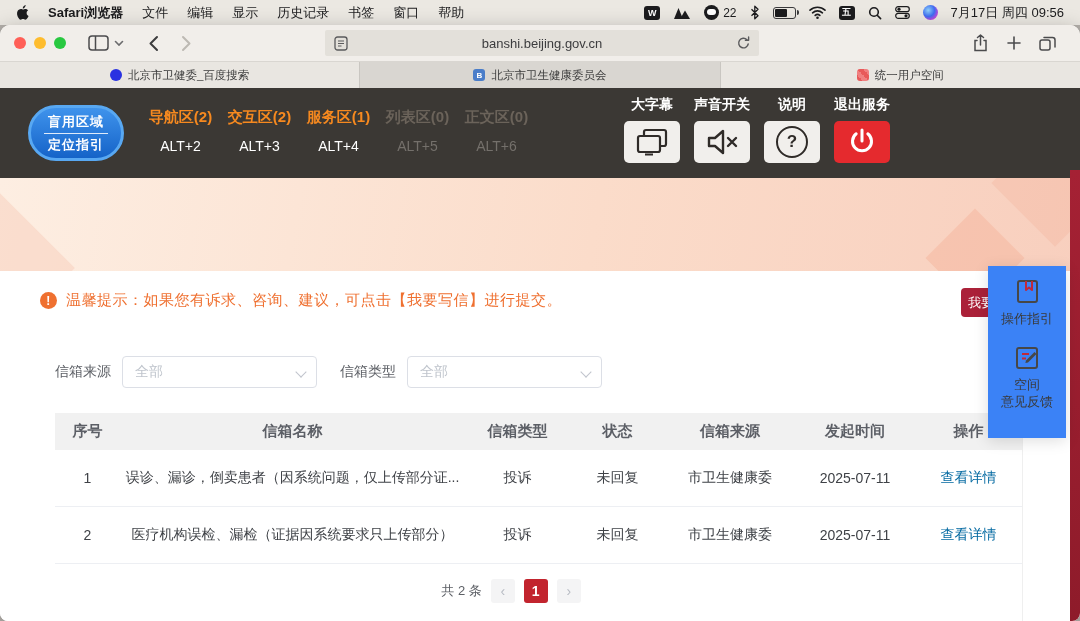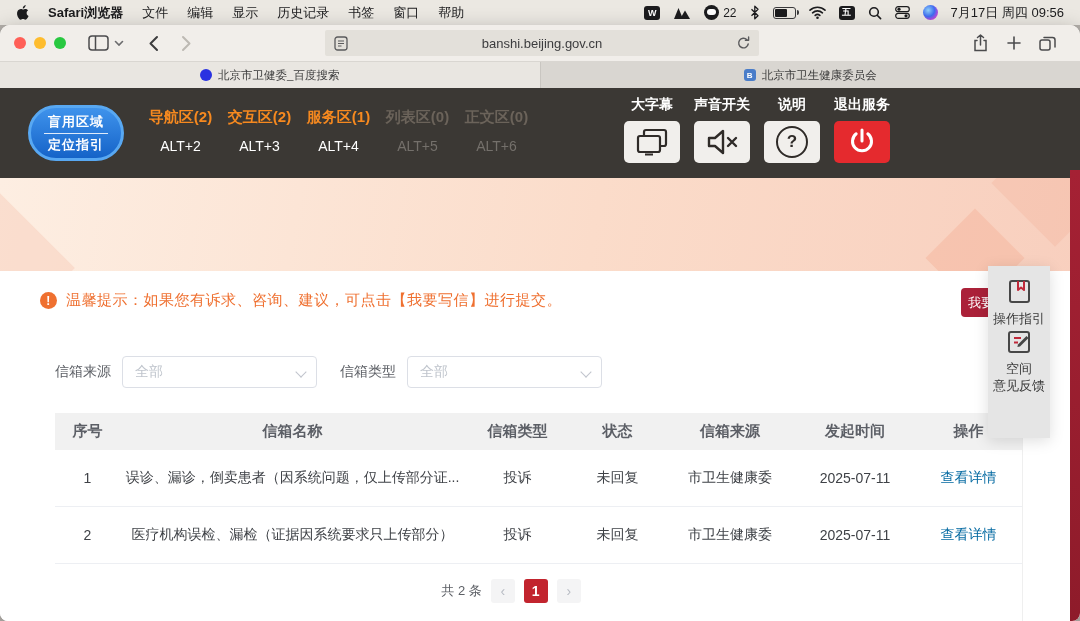--- a/index.html
+++ b/index.html
@@ -95,23 +95,23 @@
   .c6{width:107px;text-align:center;}
   .detail{color:#0369a1;cursor:pointer;}
   .pagination{position:absolute;top:308px;left:0;width:1022px;display:flex;align-items:center;
     justify-content:center;gap:9px;font-size:13px;color:#5d6066;}
   .pbtn{min-width:24px;height:24px;border-radius:3px;background:#f4f4f5;color:#b7bbc3;
     display:flex;align-items:center;justify-content:center;font-size:14px;cursor:pointer;}
   .pbtn.cur{background:#c2242e;color:#fff;font-weight:bold;}
   
   .redstrip{position:absolute;top:145px;right:0;width:10px;height:451px;
     background:linear-gradient(180deg,#a52134,#8e1b2a);}
-  .sidepanel{position:absolute;top:241px;left:988px;width:62px;height:172px;background:#e5e5e5;
+  .sidepanel{position:absolute;top:241px;left:988px;width:78px;height:172px;background:#3b82f6;
     box-shadow:0 3px 14px rgba(0,0,0,.13);display:flex;flex-direction:column;align-items:center;
-    padding-top:12px;box-sizing:border-box;z-index:5;}
+    padding-top:12px;box-sizing:border-box;gap:16px;z-index:5;}
   .spitem{display:flex;flex-direction:column;align-items:center;gap:5px;cursor:pointer;
     font-size:13px;color:#3a3a3a;text-align:center;line-height:1.35;}
 </style>
 </head>
 <body>
 
 <div class="menubar">
   <span class="tbicon">
     <svg width="13" height="15" viewBox="0 0 13 15">
         <path fill="#1c1c1e" d="M8.6 2.4C9.3 1.6 9.8.7 9.7 0 9 .1 8.1.6 7.6 1.3c-.5.6-.9 1.5-.8 2.3.8 0 1.5-.5 1.8-1.2zM9.7 3.9c-1.1-.1-2 .6-2.5.6-.5 0-1.3-.6-2.2-.6C3.3 4 2.2 4.8 1.6 6c-1.2 2.1-.3 5.3.9 7 .6.8 1.3 1.8 2.2 1.7.9 0 1.2-.6 2.3-.6 1.1 0 1.4.6 2.3.6.9 0 1.6-.9 2.2-1.7.7-1 1-2 1-2.1-.1 0-1.9-.7-1.9-2.9 0-1.8 1.5-2.6 1.5-2.7-.8-1.2-2-1.4-2.4-1.4z"></path>
@@ -240,20 +240,24 @@
 
   <div class="tabstrip">
     <div class="tab">
       <span class="fav" style="background:#2932e1;border-radius:50%;"></span>
       <span>北京市卫健委_百度搜索</span>
     </div>
     <div class="tab current">
       <span class="fav" style="background:#4a7dc9;">B</span>
       <span>北京市卫生健康委员会</span>
     </div>
+    <div class="tab">
+      <span class="fav" style="background:linear-gradient(45deg,#e85a5a 25%,#f08080 25% 50%,#e85a5a 50% 75%,#f08080 75%);"></span>
+      <span>统一用户空间</span>
+    </div>
   </div>
 
   <div class="a11ybar">
     <div class="blindbadge">
       <span class="l1">盲用区域</span>
       <span>定位指引</span>
     </div>
     <div class="zones">
       <div class="zone">
         <div class="zl">导航区(2)</div>

